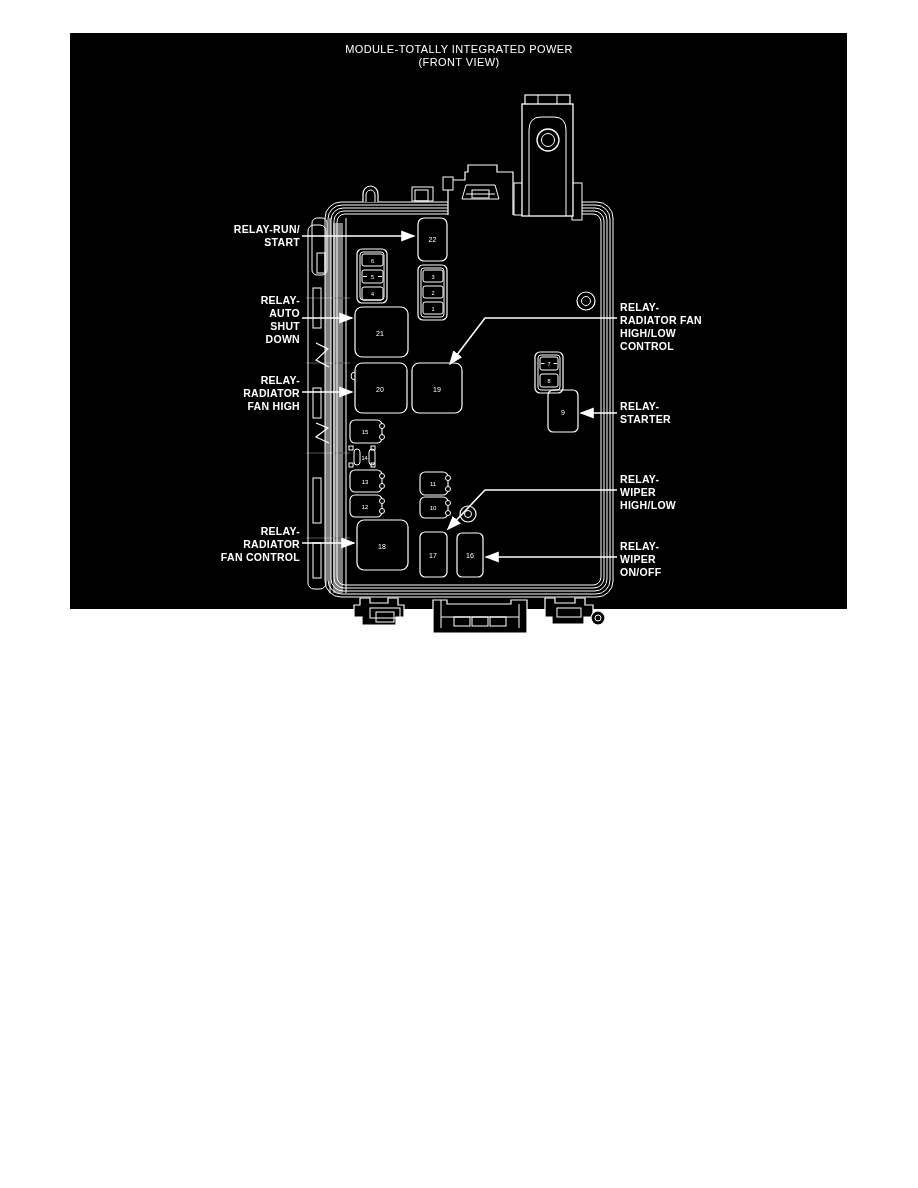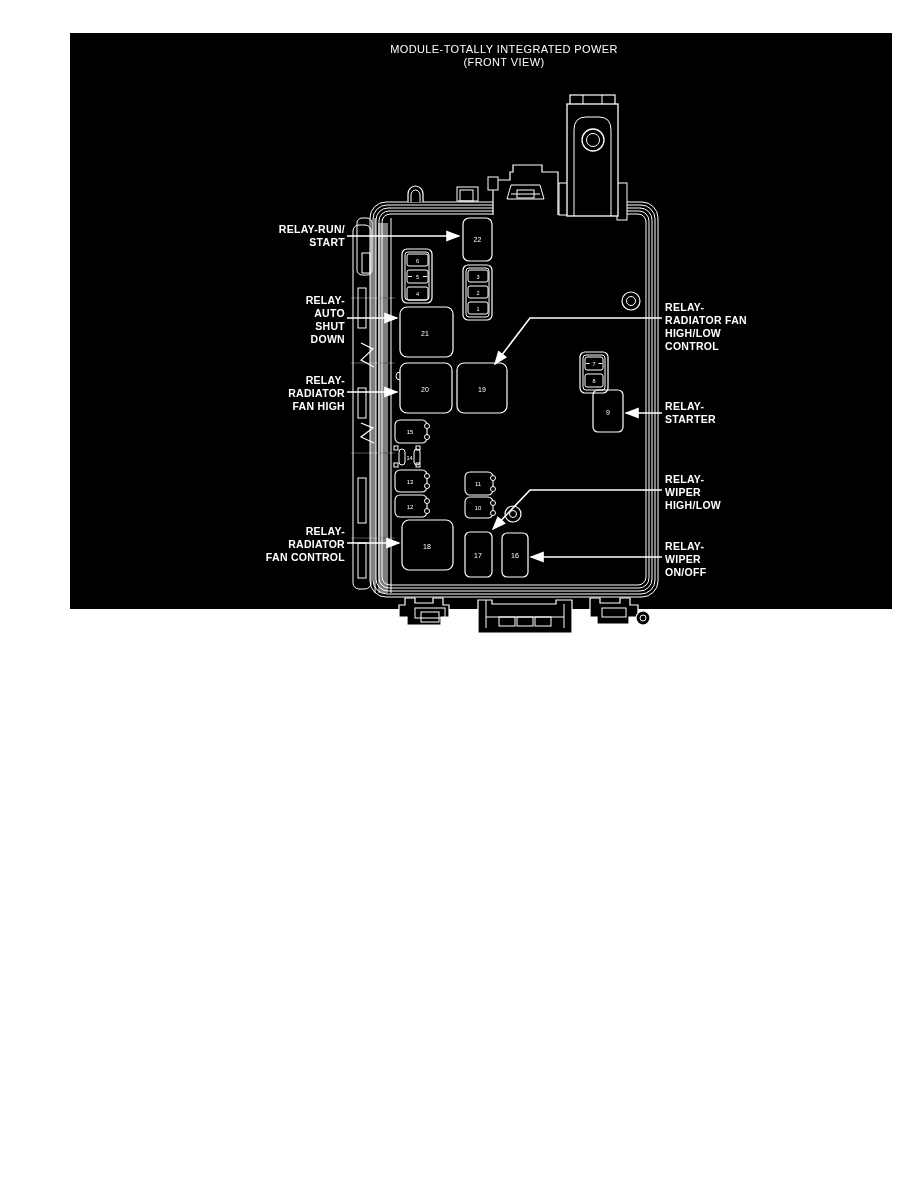--- a/index.html
+++ b/index.html
@@ -1,17 +1,17 @@
 <!DOCTYPE html>
 <html><head>
 <meta charset="utf-8">
 <style>
   html,body{margin:0;padding:0;background:#ffffff;}
   #page{position:relative;width:918px;height:1188px;background:#ffffff;overflow:hidden;}
-  #canvas{position:absolute;left:70px;top:33px;width:777px;height:576px;background:#000000;padding-left:45px;}
+  #canvas{position:absolute;left:70px;top:33px;width:777px;height:576px;background:#000000;}
   svg text{font-family:"Liberation Sans","DejaVu Sans",sans-serif;fill:#ffffff;}
   .title{font-size:11px;letter-spacing:.4px;}
   .callout{font-size:10.5px;font-weight:700;letter-spacing:.3px;}
   .numL{font-size:7px;}
   .numM{font-size:6px;}
   .numS{font-size:5.5px;}
   .w{stroke:#ffffff;fill:none;}
   .wb{stroke:#ffffff;fill:#000000;}
   .lead{stroke:#ffffff;stroke-width:1.6;fill:none;}
 </style>

